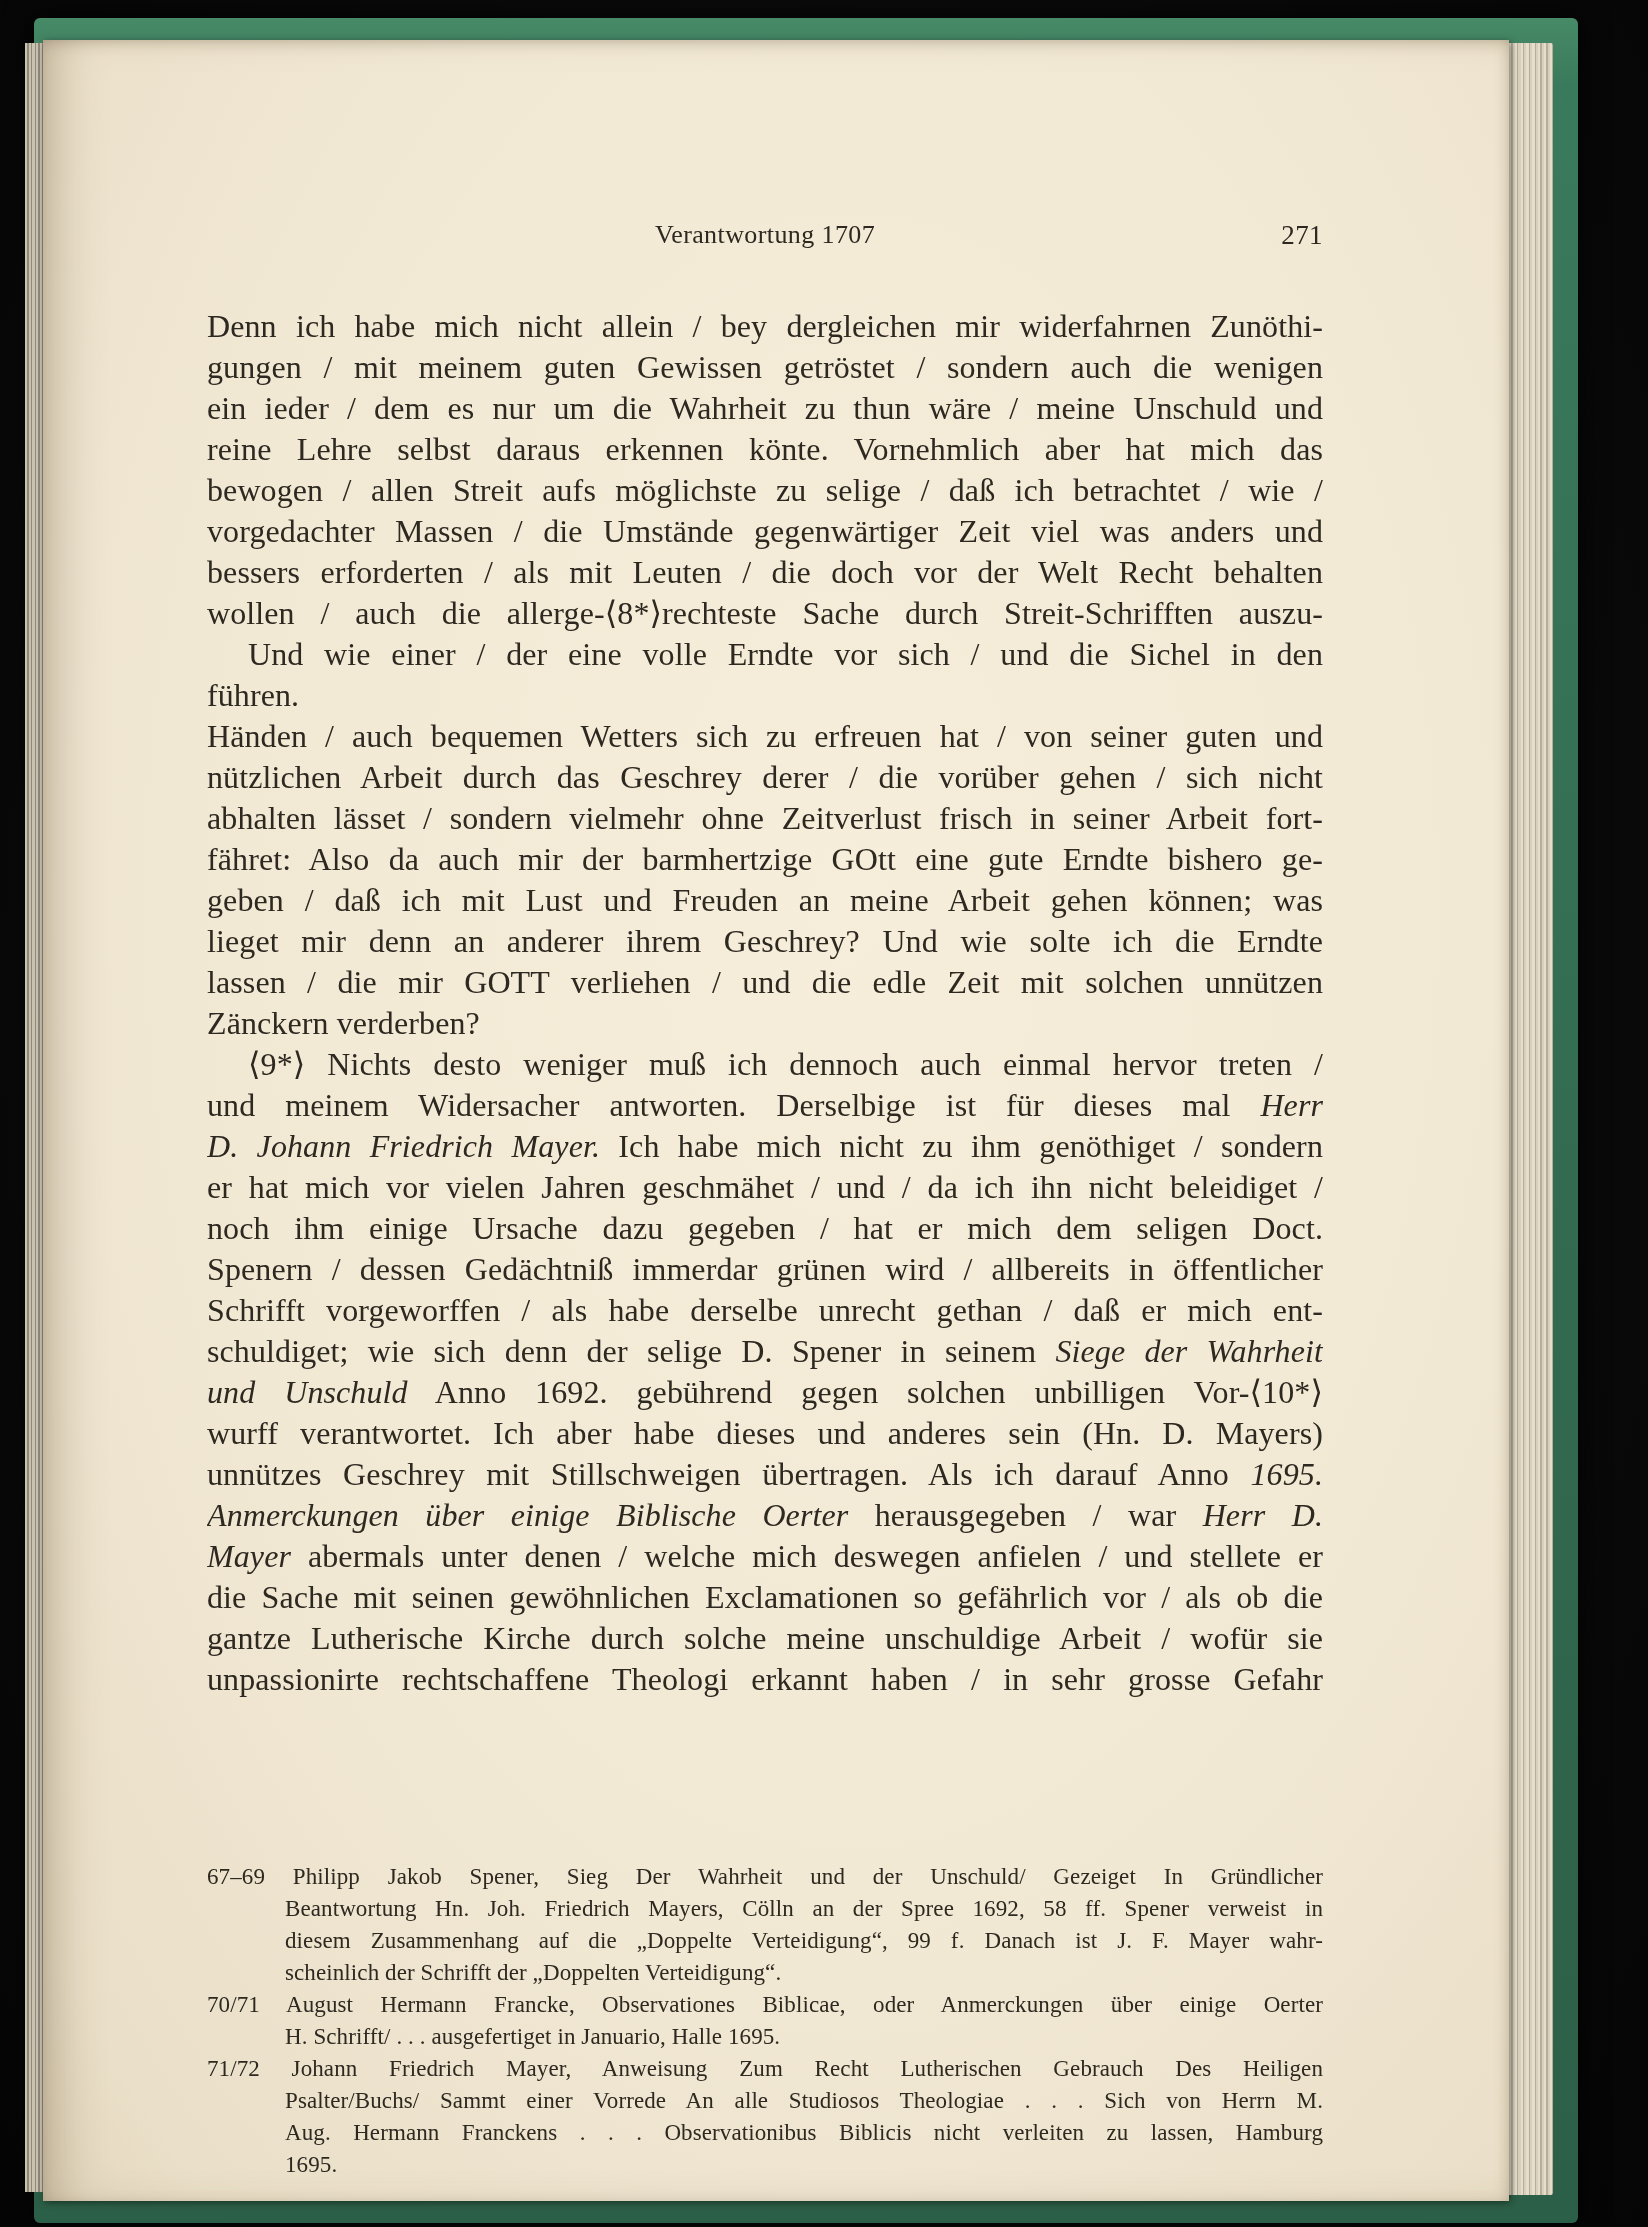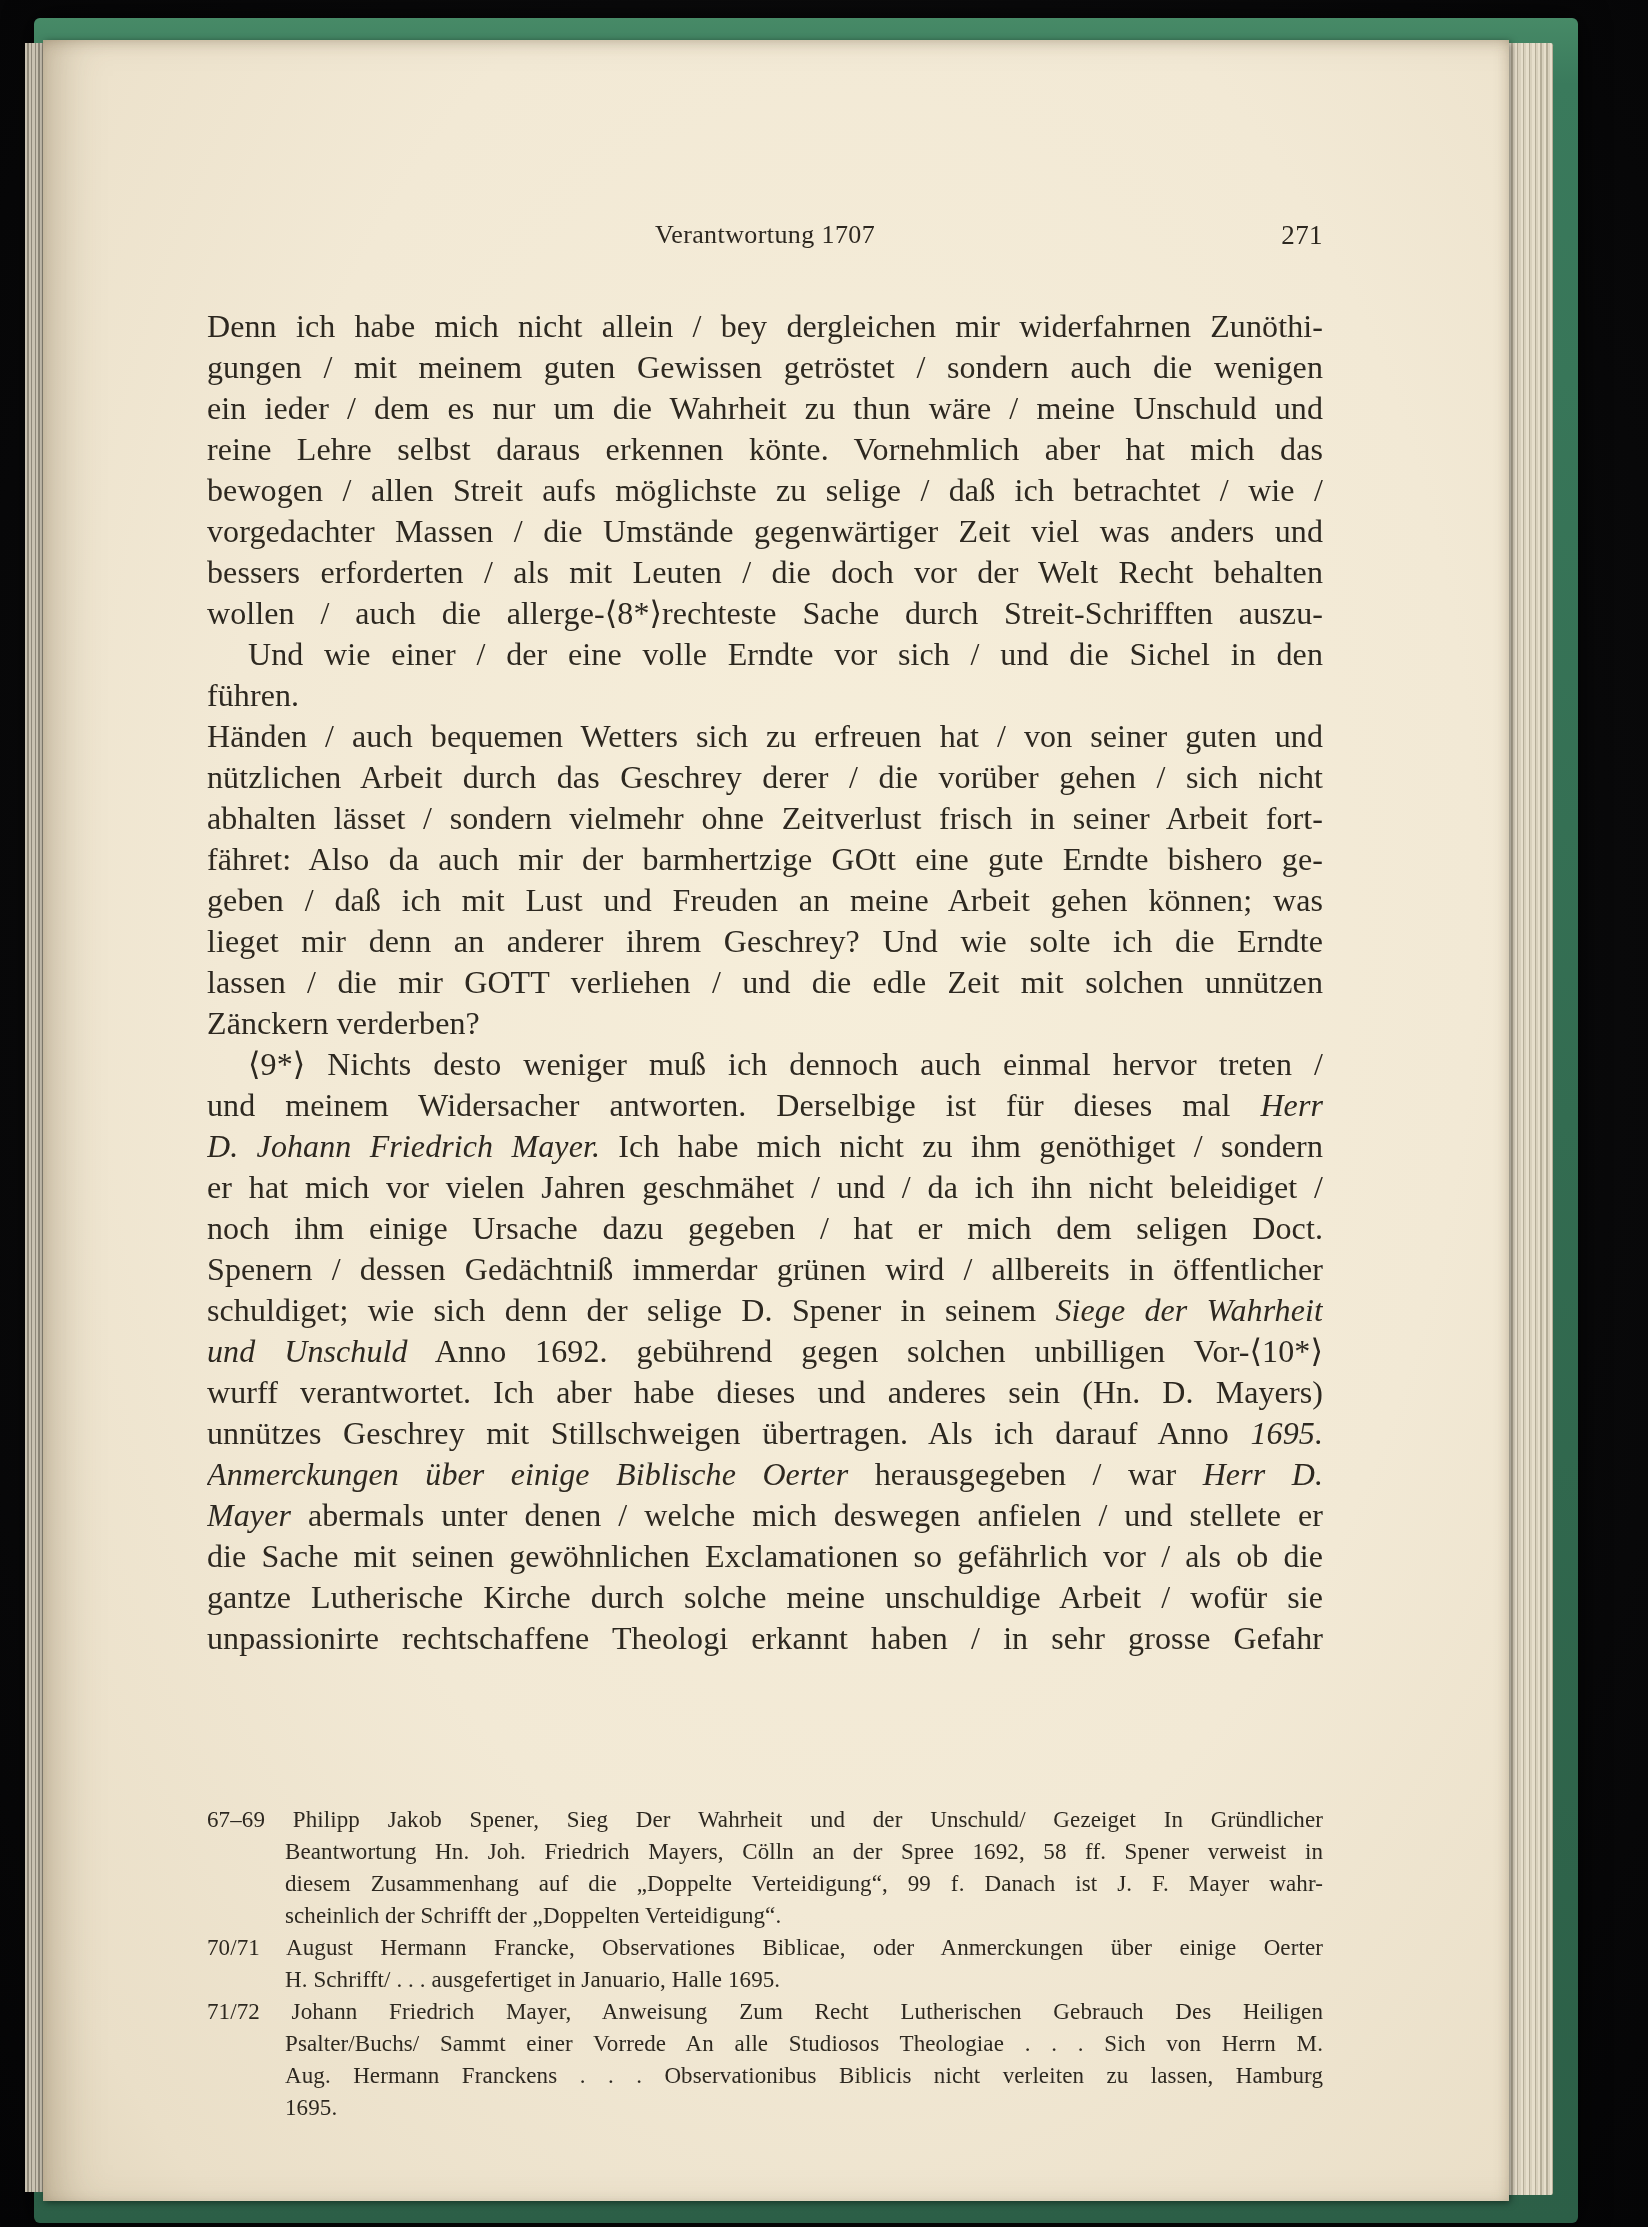--- a/index.html
+++ b/index.html
@@ -50,21 +50,21 @@
     font-size:32px;line-height:41px;letter-spacing:0.1px;
   }
   .line{
     position:relative;height:41px;overflow:hidden;
     text-align:justify;text-align-last:justify;
   }
   .line.noj{text-align:left;text-align-last:left;}
   .line.ind{padding-left:41px;}
   .it{font-style:italic;}
   .footnotes{
-    position:absolute;left:0;top:1764px;width:100%;
+    position:absolute;left:0;top:1821px;width:100%;
     font-size:23px;line-height:32px;letter-spacing:0.1px;
   }
   .fnline{
     position:relative;height:32px;overflow:hidden;
     text-align:justify;text-align-last:justify;
   }
   .fnline.noj{text-align:left;text-align-last:left;}
   .fnline.cont{padding-left:78px;}
 </style>
 </head>
@@ -98,20 +98,21 @@
           <div class="line"><span>geben / daß ich mit Lust und Freuden an meine Arbeit gehen können; was</span></div>
           <div class="line"><span>lieget mir denn an anderer ihrem Geschrey? Und wie solte ich die Erndte</span></div>
           <div class="line"><span>lassen / die mir GOTT verliehen / und die edle Zeit mit solchen unnützen</span></div>
           <div class="line noj"><span>Zänckern verderben?</span></div>
           <div class="line ind"><span>⟨9*⟩ Nichts desto weniger muß ich dennoch auch einmal hervor treten /</span></div>
           <div class="line"><span>und meinem Widersacher antworten. Derselbige ist für dieses mal </span><span class="it">Herr</span></div>
           <div class="line"><span class="it">D. Johann Friedrich Mayer.</span><span> Ich habe mich nicht zu ihm genöthiget / sondern</span></div>
           <div class="line"><span>er hat mich vor vielen Jahren geschmähet / und / da ich ihn nicht beleidiget /</span></div>
           <div class="line"><span>noch ihm einige Ursache dazu gegeben / hat er mich dem seligen Doct.</span></div>
           <div class="line"><span>Spenern / dessen Gedächtniß immerdar grünen wird / allbereits in öffentlicher</span></div>
+          <div class="line"><span>Schrifft vorgeworffen / als habe derselbe unrecht gethan / daß er mich ent-</span></div>
           <div class="line"><span>schuldiget; wie sich denn der selige D. Spener in seinem </span><span class="it">Siege der Wahrheit</span></div>
           <div class="line"><span class="it">und Unschuld</span><span> Anno 1692. gebührend gegen solchen unbilligen Vor-⟨10*⟩</span></div>
           <div class="line"><span>wurff verantwortet. Ich aber habe dieses und anderes sein (Hn. D. Mayers)</span></div>
           <div class="line"><span>unnützes Geschrey mit Stillschweigen übertragen. Als ich darauf Anno </span><span class="it">1695.</span></div>
           <div class="line"><span class="it">Anmerckungen über einige Biblische Oerter</span><span> herausgegeben / war </span><span class="it">Herr D.</span></div>
           <div class="line"><span class="it">Mayer</span><span> abermals unter denen / welche mich deswegen anfielen / und stellete er</span></div>
           <div class="line"><span>die Sache mit seinen gewöhnlichen Exclamationen so gefährlich vor / als ob die</span></div>
           <div class="line"><span>gantze Lutherische Kirche durch solche meine unschuldige Arbeit / wofür sie</span></div>
           <div class="line"><span>unpassionirte rechtschaffene Theologi erkannt haben / in sehr grosse Gefahr</span></div>
         </div>

